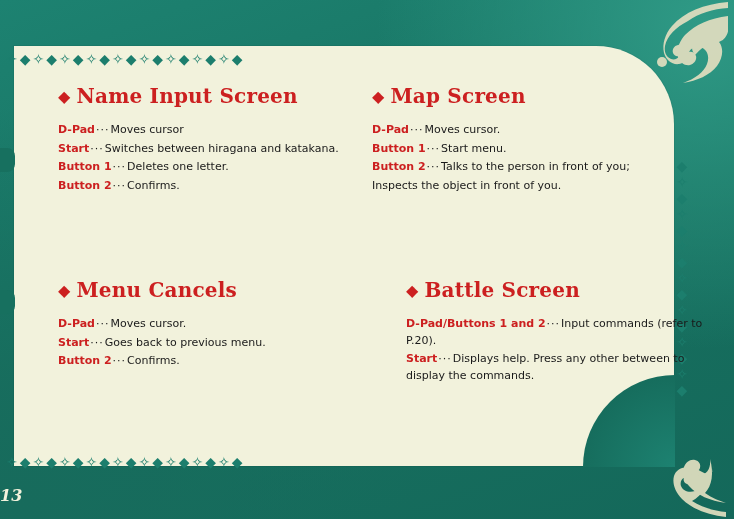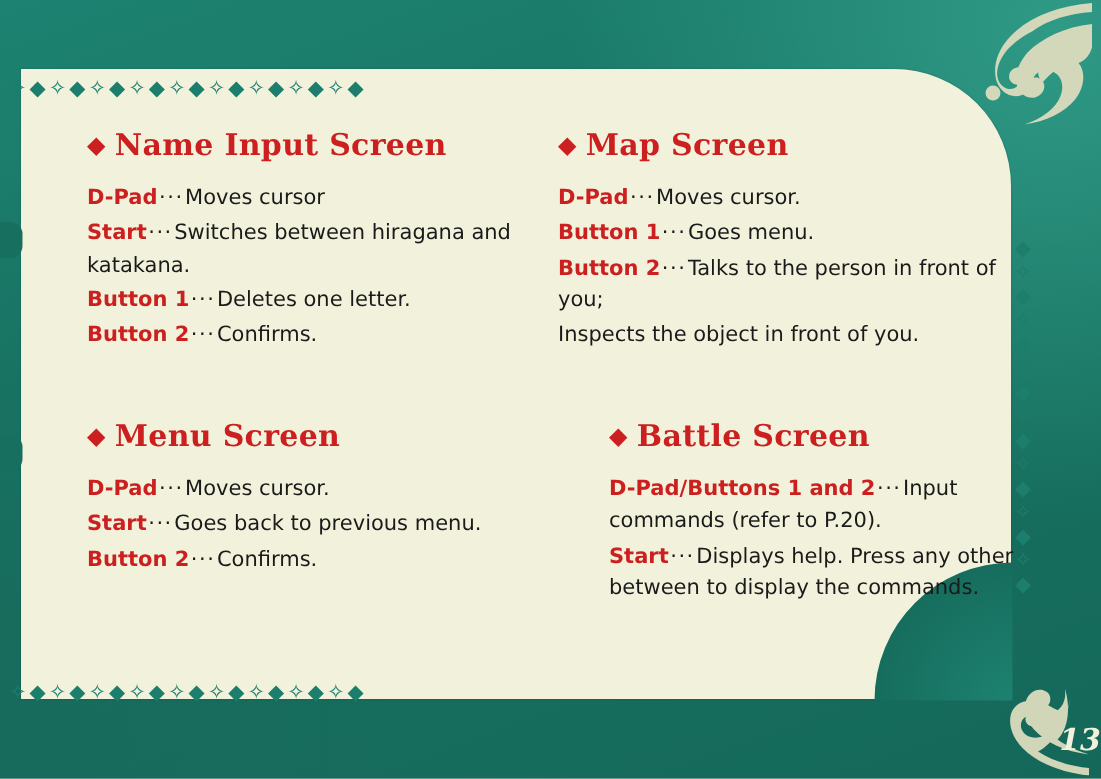--- a/index.html
+++ b/index.html
@@ -149,47 +149,47 @@
     margin: 0 0 14px 0;
     white-space: nowrap;
   }
   .sec-title .dia {
     font-size: 16px;
     margin-right: 6px;
     vertical-align: 1px;
   }
 
   .lines {
-    font-size: 14px;
+    font-size: 11px;
     color: #1a1a1a;
     line-height: 1.52;
   }
   .line { margin: 0 0 2px 0; }
   .line .k {
     color: #cc2020;
     font-weight: bold;
   }
   .line .dots {
     color: #1a1a1a;
     letter-spacing: 1px;
     padding: 0 1px;
   }
 
   
   .page-number {
     position: absolute;
     left: 0;
     right: 0;
     bottom: 14px;
-    text-align: right;
+    text-align: left;
     color: #f2f2dc;
     font-family: "DejaVu Serif", serif;
     font-style: italic;
     font-weight: bold;
-    font-size: 20px;
+    font-size: 16px;
   }
 </style>
 </head>
 <body>
 
 <div class="page">
 
   <div class="flourish flourish-tr">
     <svg width="96" height="86" viewBox="0 0 96 86" aria-hidden="true">
       <g fill="#dcdcbe">
@@ -245,21 +245,21 @@
             <span class="k">Button 1</span><span class="dots">···</span><span>Deletes one letter.</span>
           </p>
           <p class="line">
             <span class="k">Button 2</span><span class="dots">···</span><span>Confirms.</span>
           </p>
         </div>
       </div>
 
       <div class="section sec-menu">
         <h2 class="sec-title">
-          <span class="dia">◆</span><span>Menu Screen</span>
+          <span class="dia">◆</span><span>Menu Cancels</span>
         </h2>
         <div class="lines">
           <p class="line">
             <span class="k">D-Pad</span><span class="dots">···</span><span>Moves cursor.</span>
           </p>
           <p class="line">
             <span class="k">Start</span><span class="dots">···</span><span>Goes back to previous menu.</span>
           </p>
           <p class="line">
             <span class="k">Button 2</span><span class="dots">···</span><span>Confirms.</span>
@@ -273,21 +273,21 @@
 
       <div class="section sec-map">
         <h2 class="sec-title">
           <span class="dia">◆</span><span>Map Screen</span>
         </h2>
         <div class="lines">
           <p class="line">
             <span class="k">D-Pad</span><span class="dots">···</span><span>Moves cursor.</span>
           </p>
           <p class="line">
-            <span class="k">Button 1</span><span class="dots">···</span><span>Goes menu.</span>
+            <span class="k">Button 1</span><span class="dots">···</span><span>Start menu.</span>
           </p>
           <p class="line">
             <span class="k">Button 2</span><span class="dots">···</span><span>Talks to the person in front of you;</span>
           </p>
           <p class="line">
             <span>Inspects the object in front of you.</span>
           </p>
         </div>
       </div>
 

